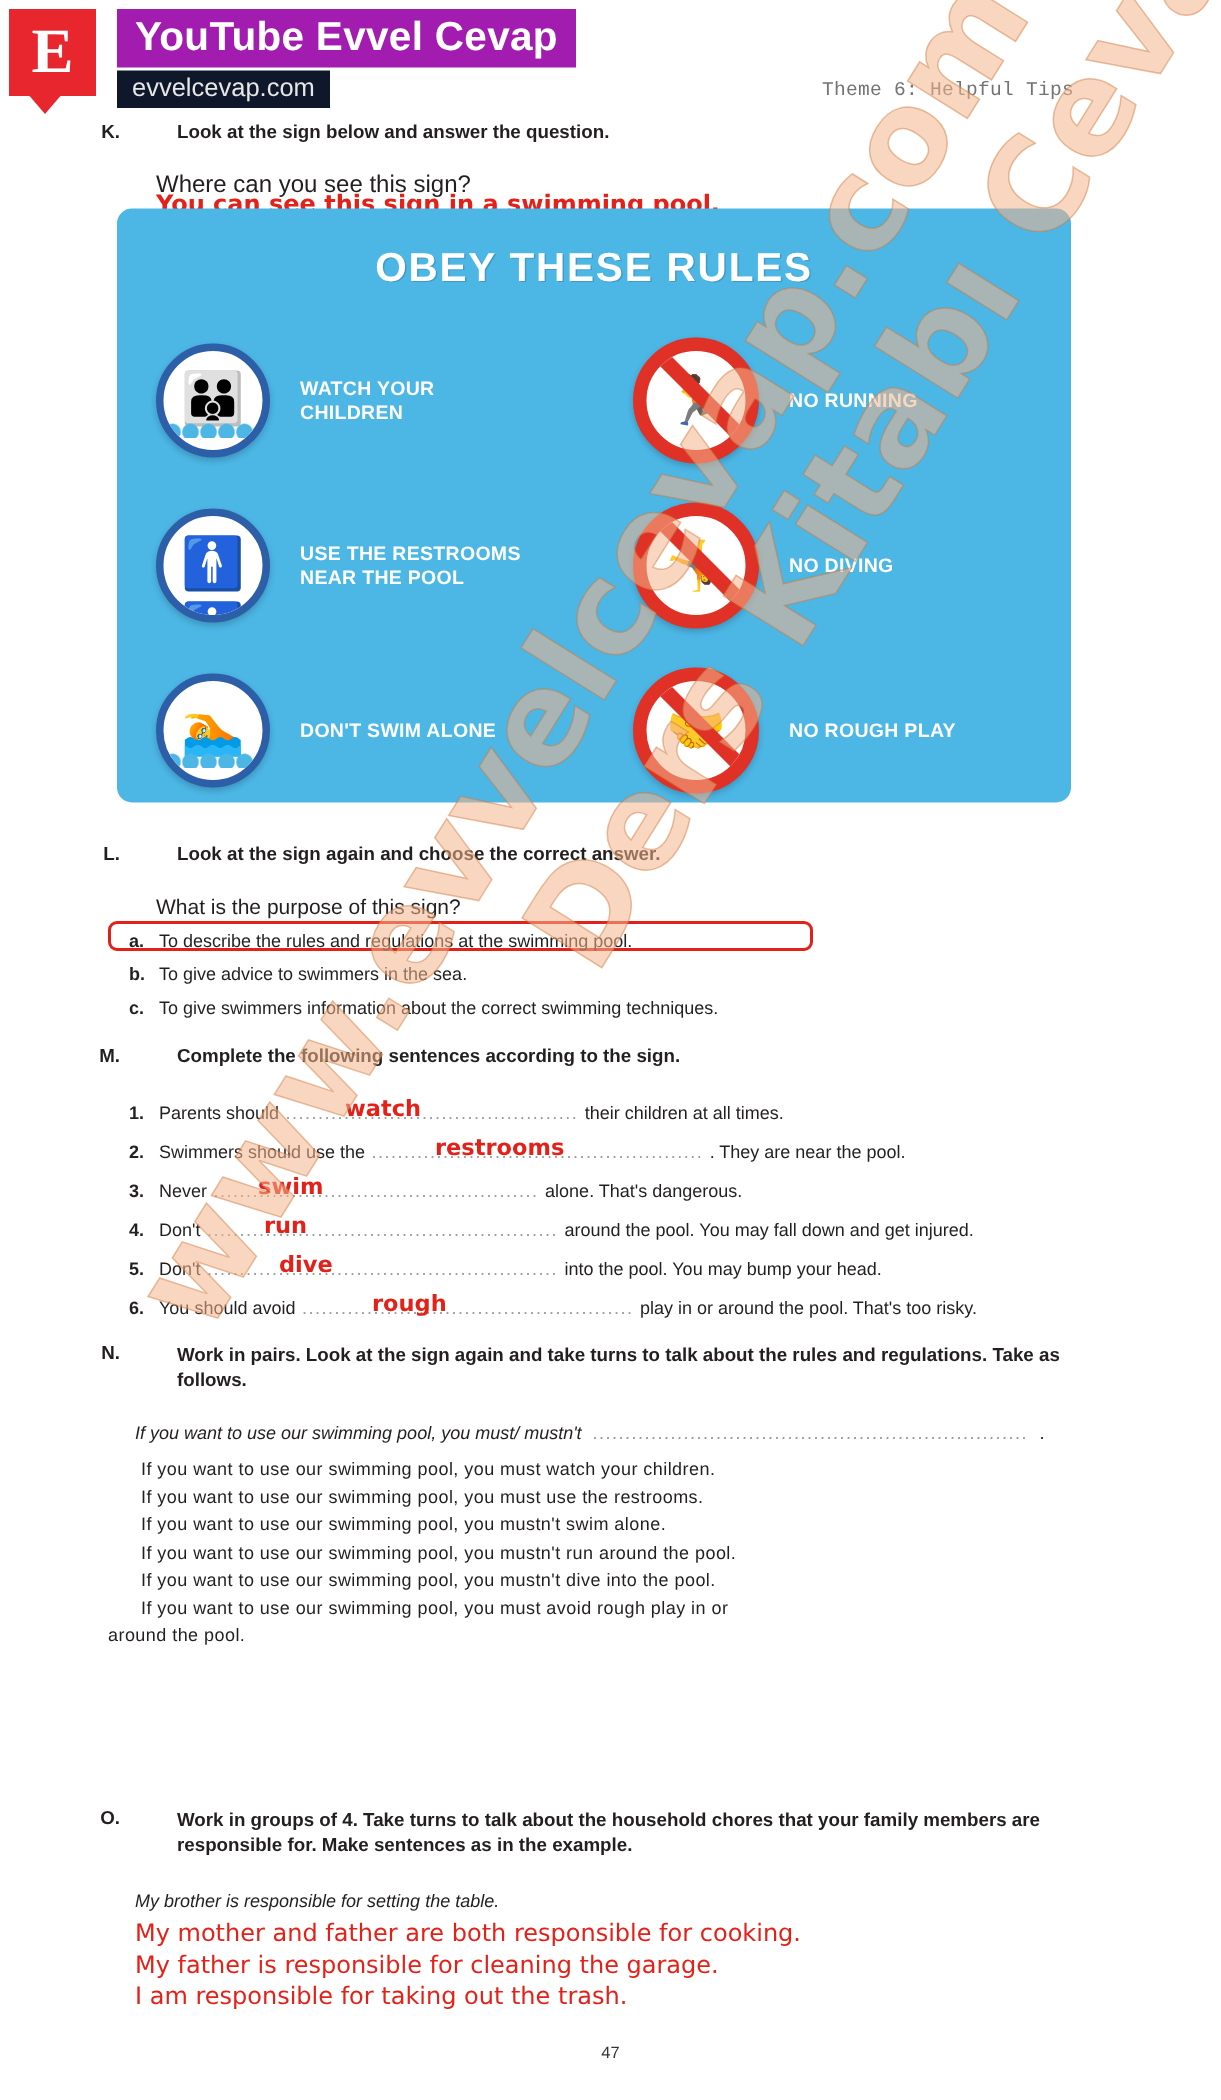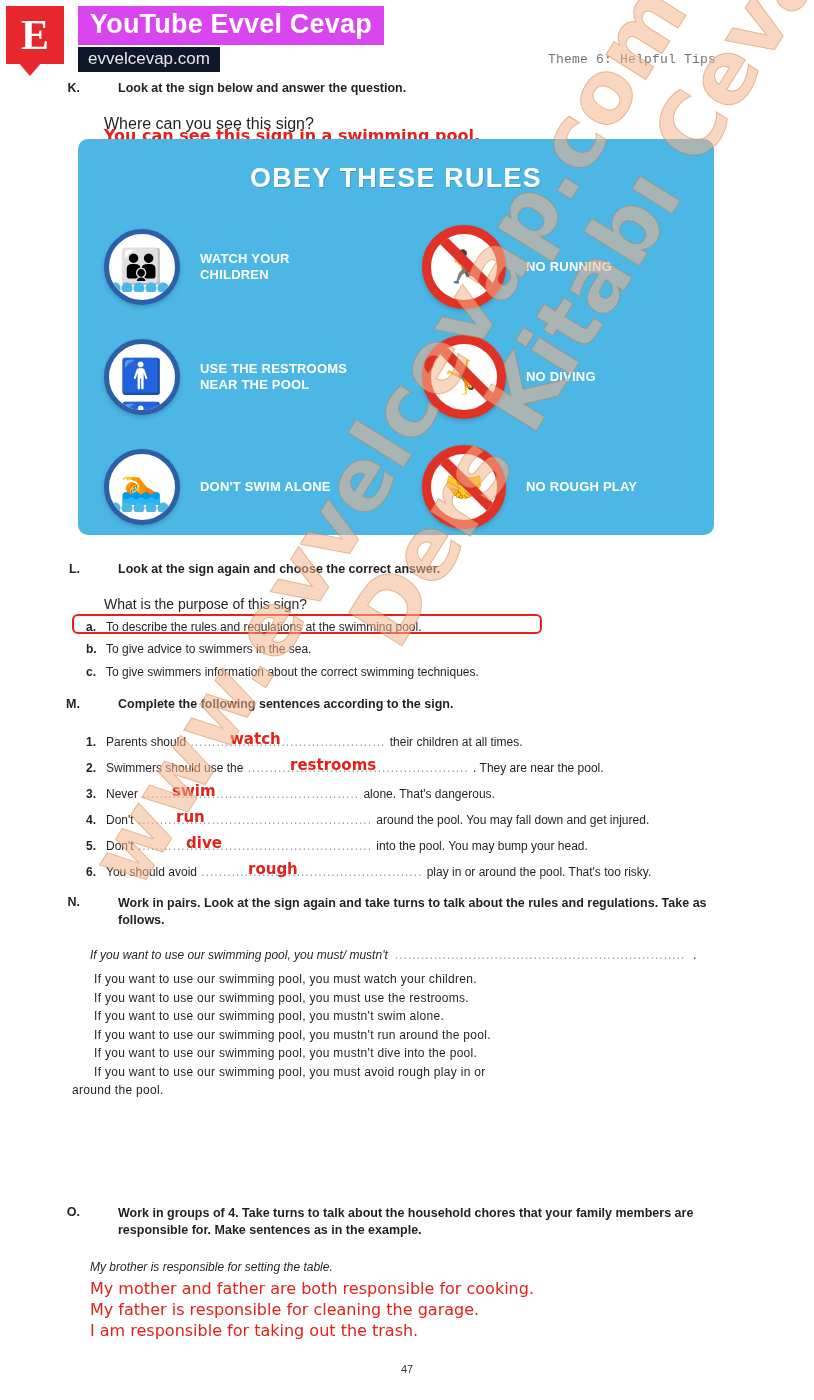--- a/index.html
+++ b/index.html
@@ -29,21 +29,21 @@
   }
   .brand-e::after {
     content: "";
     position: absolute; bottom: -12px; left: 12px;
     border-left: 12px solid transparent;
     border-right: 12px solid transparent;
     border-top: 14px solid #e8262d;
   }
   .brand-text { margin-left: 14px; }
   .brand-title {
-    background: #d946ef; color: #ffffff;
+    background: #a21caf; color: #ffffff;
     font-size: 27px; font-weight: bold;
     padding: 3px 12px 5px 12px;
     letter-spacing: .2px;
     display: inline-block;
     white-space: nowrap;
   }
   .brand-sub {
     background: #0f172a; color: #e7e7e7;
     font-size: 17px;
     padding: 2px 10px 3px 10px;

